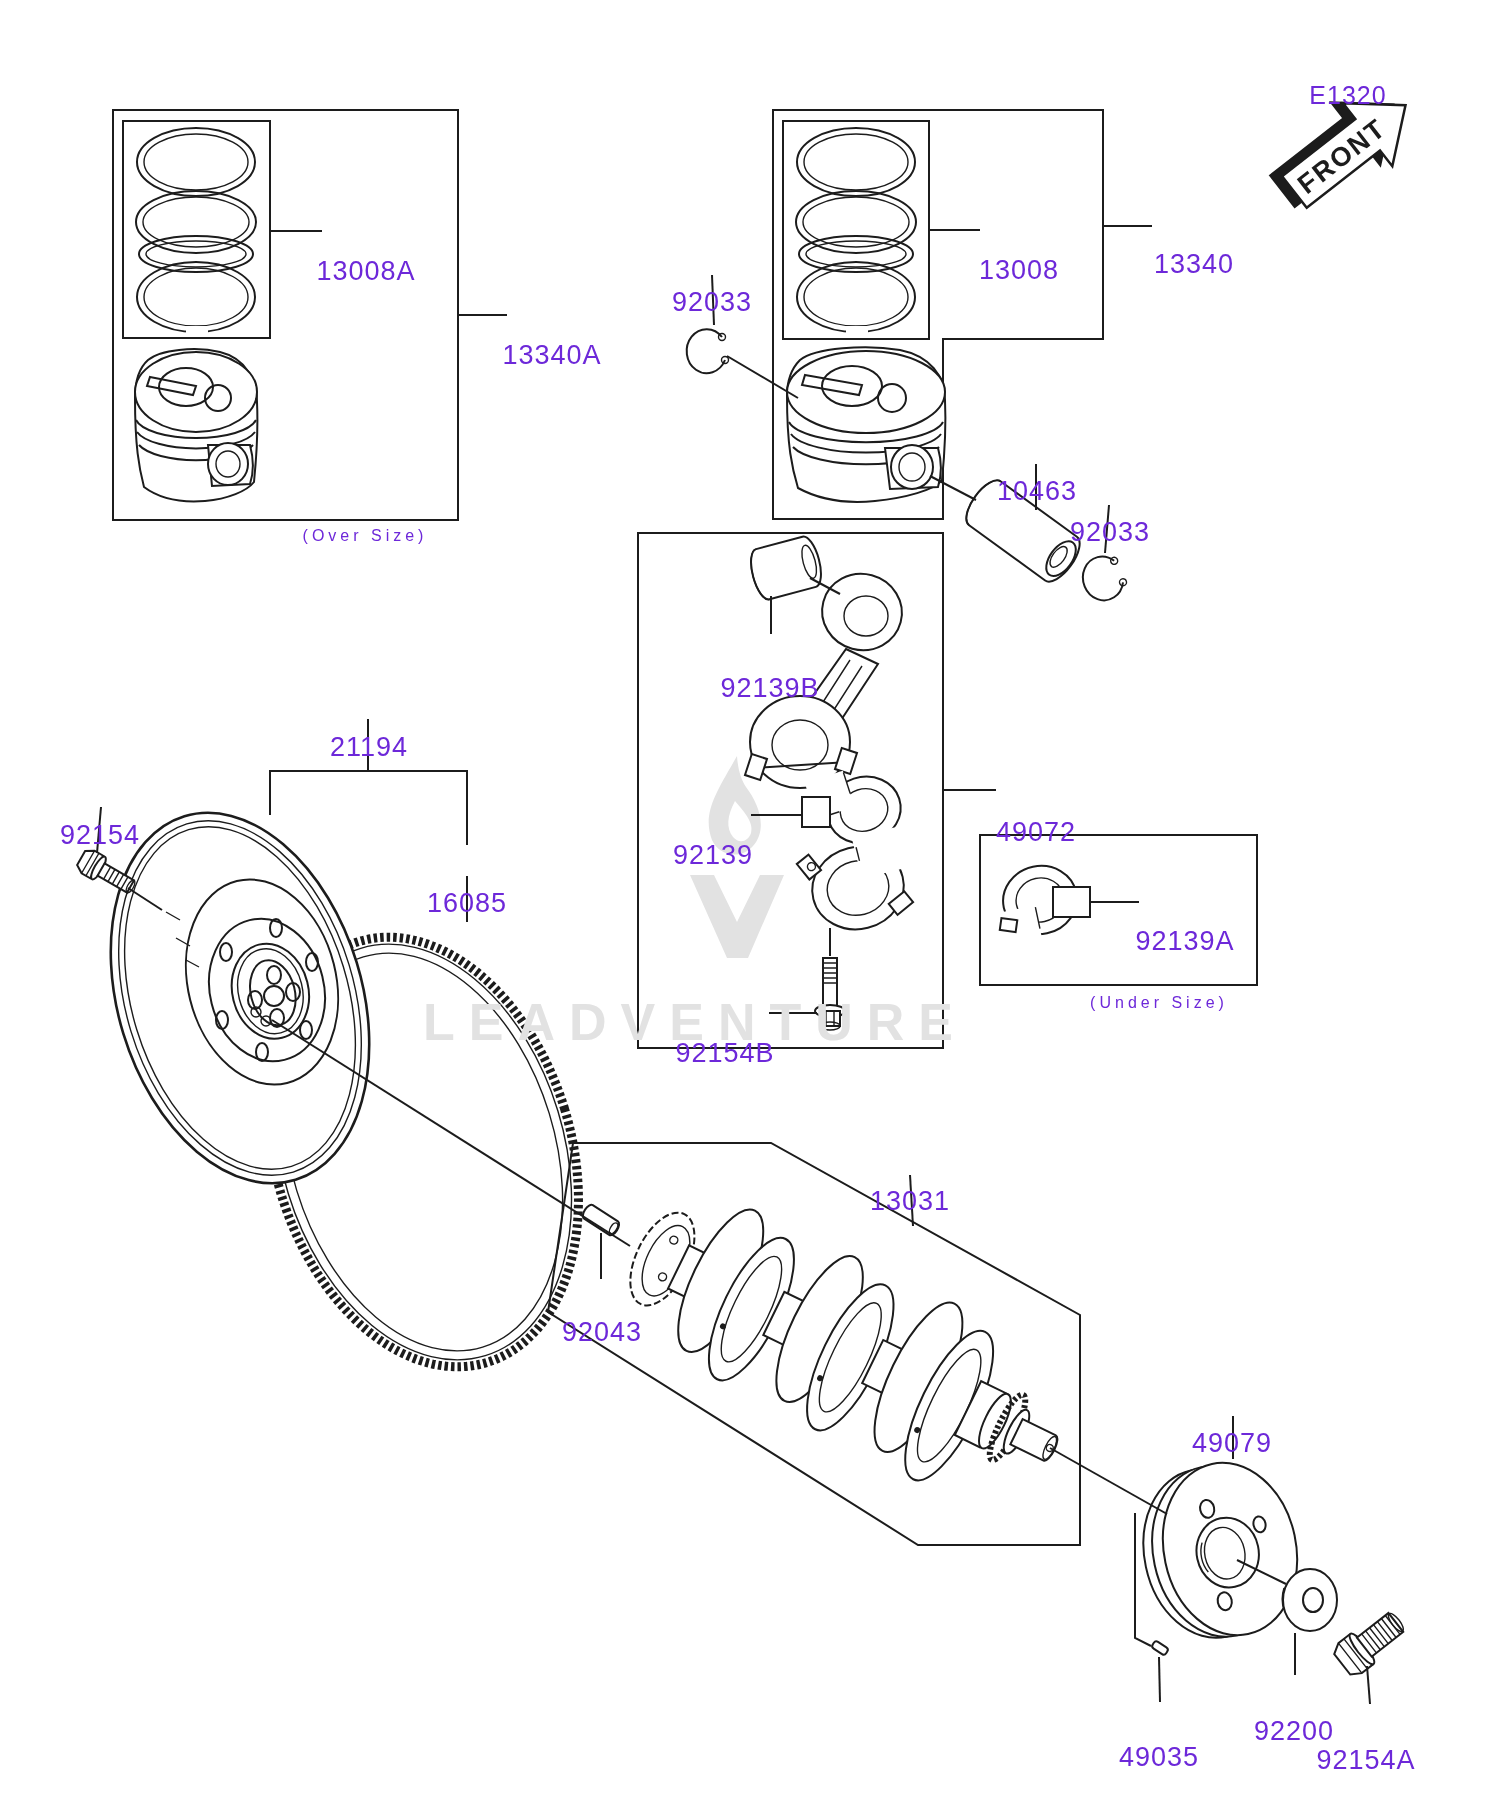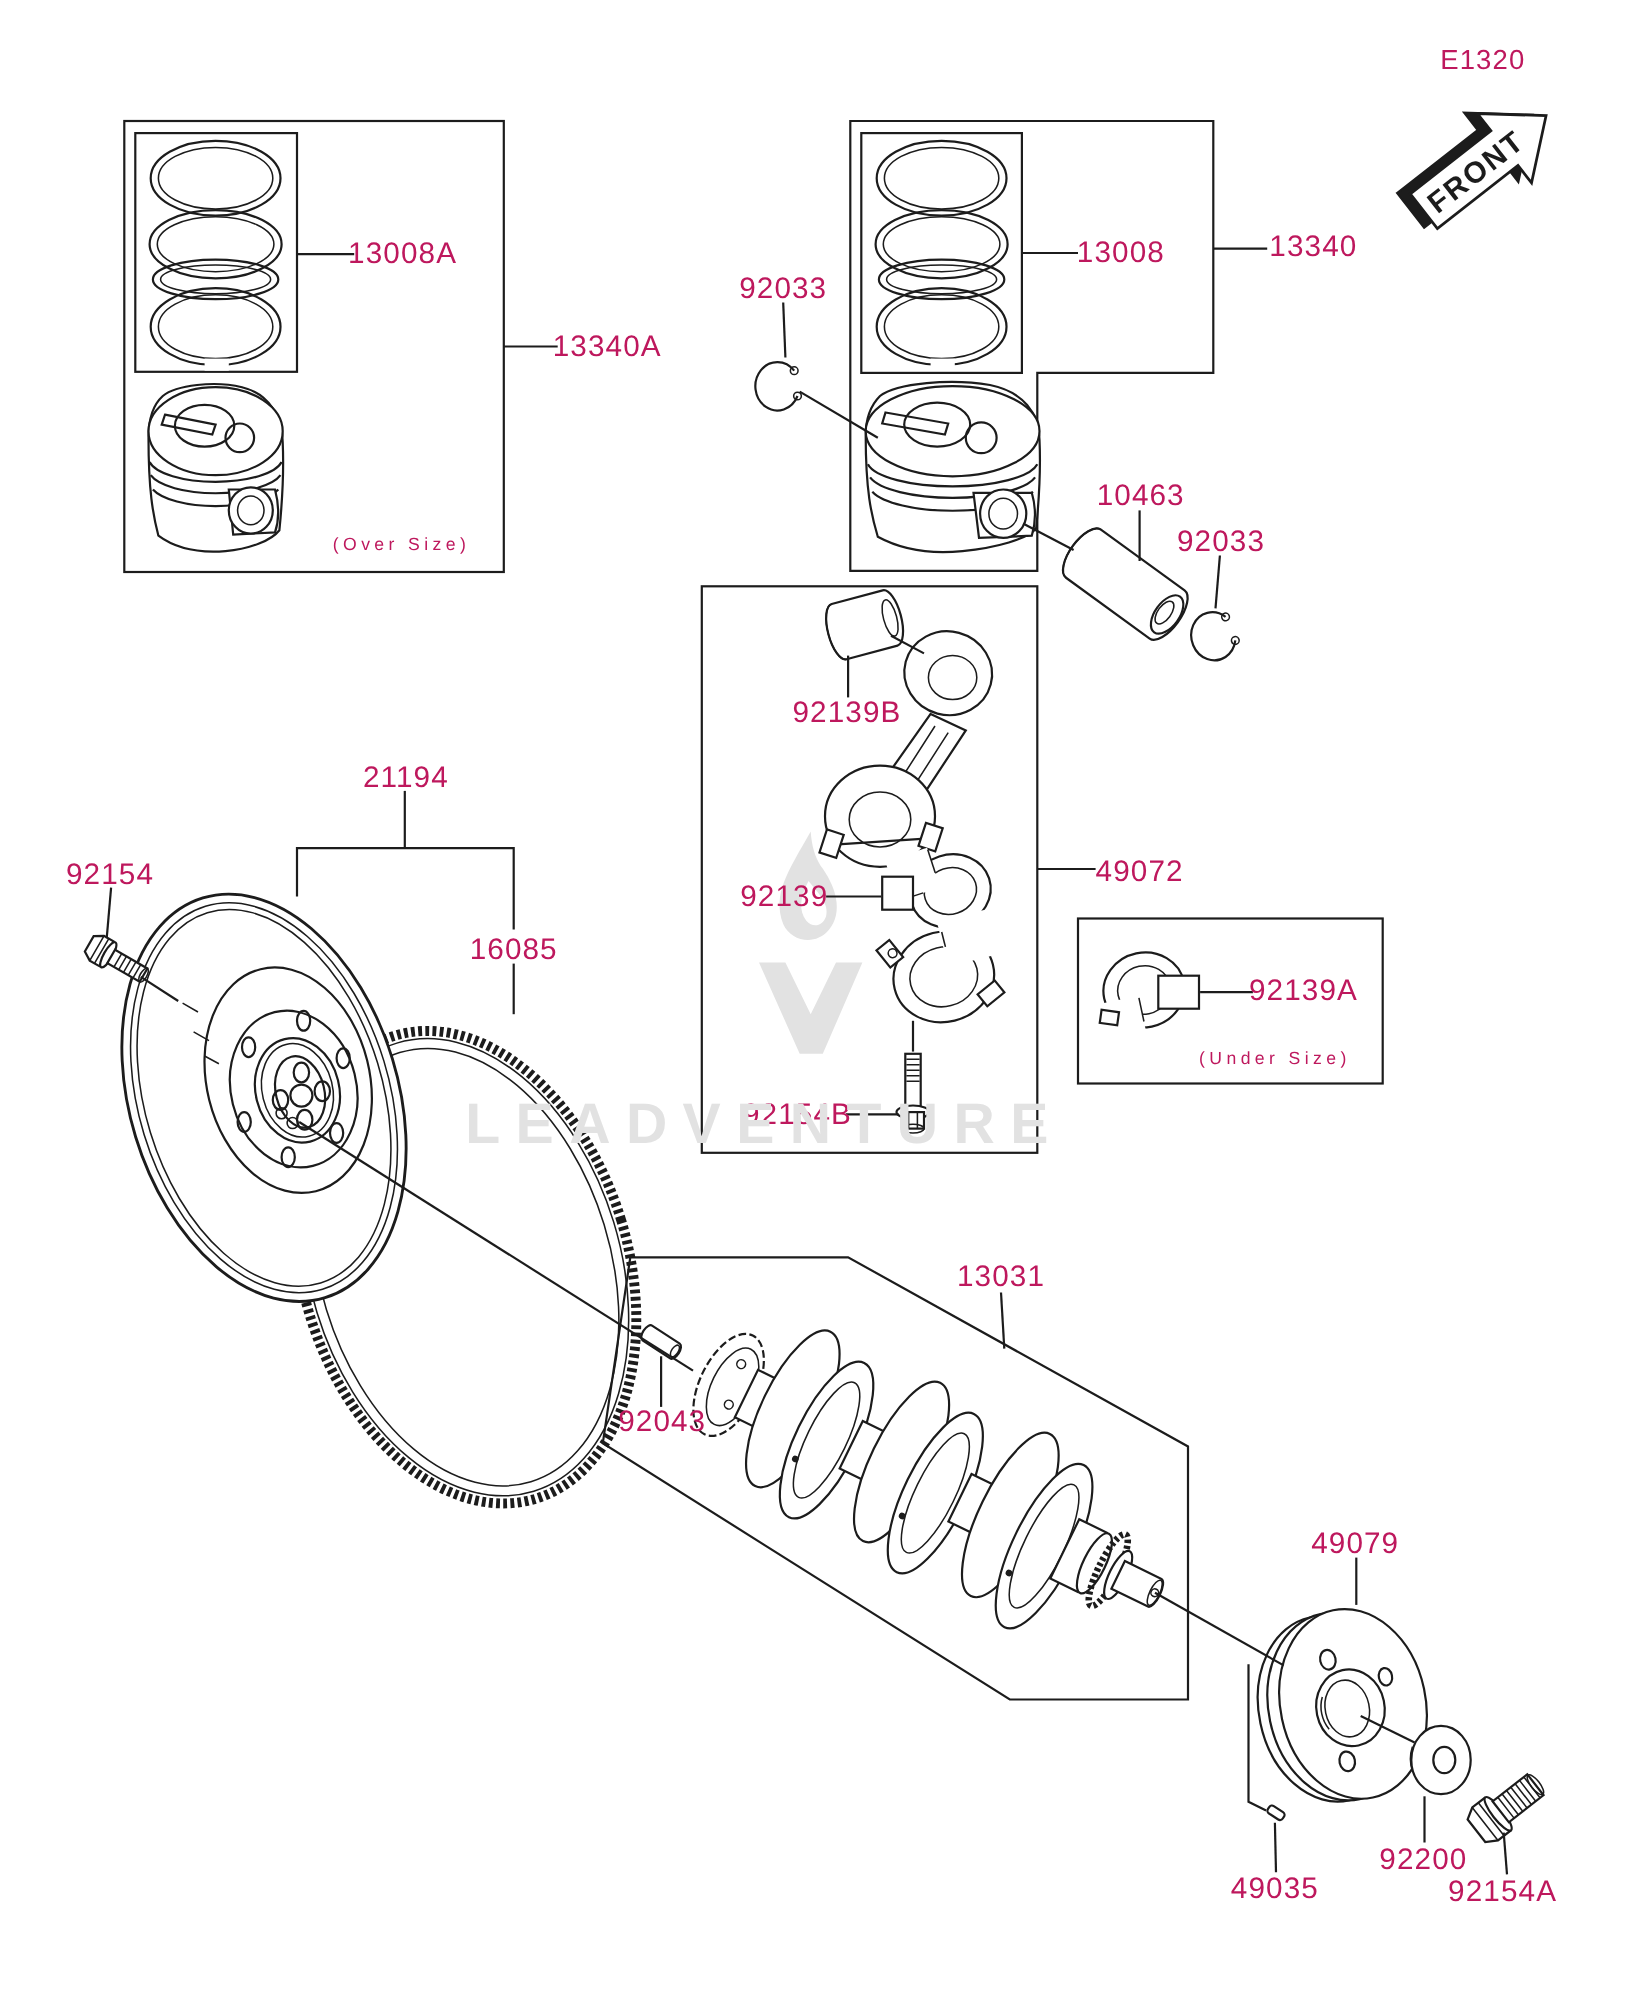--- a/index.html
+++ b/index.html
@@ -1,20 +1,20 @@
 <!DOCTYPE html>
 <html><head>
 <meta charset="utf-8">
 <style>
   html,body{margin:0;padding:0;background:#fff;}
   #stage{position:relative;width:1500px;height:1809px;background:#fff;overflow:hidden;
          font-family:"Liberation Sans",sans-serif;color:#1c1c1c;}
   #stage svg{position:absolute;left:0;top:0;}
   .lbl{position:absolute;transform:translate(-50%,-50%);font-size:27px;letter-spacing:1px;
-       white-space:nowrap;color:#be185d;}
+       white-space:nowrap;color:#6d28d9;margin-top:40px;}
   .note{font-size:16px;letter-spacing:4px;}
   .code{font-size:25px;letter-spacing:1px;}
   .wm-text{position:absolute;transform:translate(-50%,-50%);font-size:52px;font-weight:bold;
        letter-spacing:14px;color:#e2e2e2;white-space:nowrap;}
   .footer{position:absolute;transform:translate(-50%,-50%);font-size:27px;color:#111;
        letter-spacing:0px;white-space:nowrap;}
   .ln{fill:none;stroke:#1c1c1c;stroke-width:2;}
   .lt{fill:none;stroke:#1c1c1c;stroke-width:1.4;}
   .wf{fill:#ffffff;stroke:#1c1c1c;stroke-width:2;}
   .wf3{fill:#ffffff;stroke:#1c1c1c;stroke-width:2.6;}

